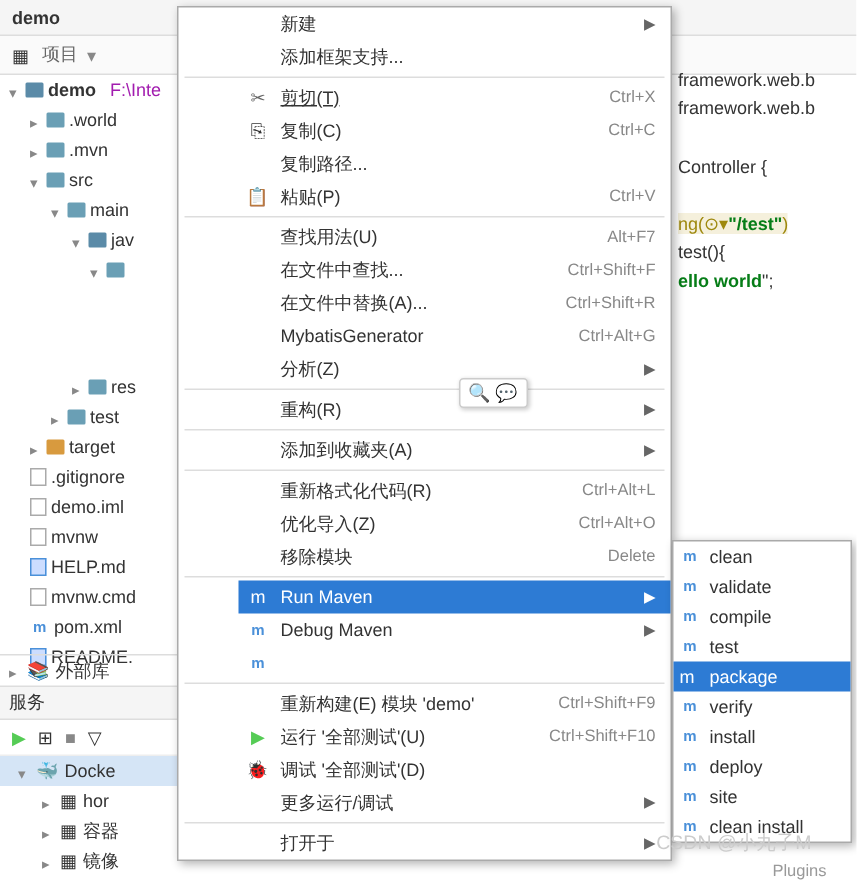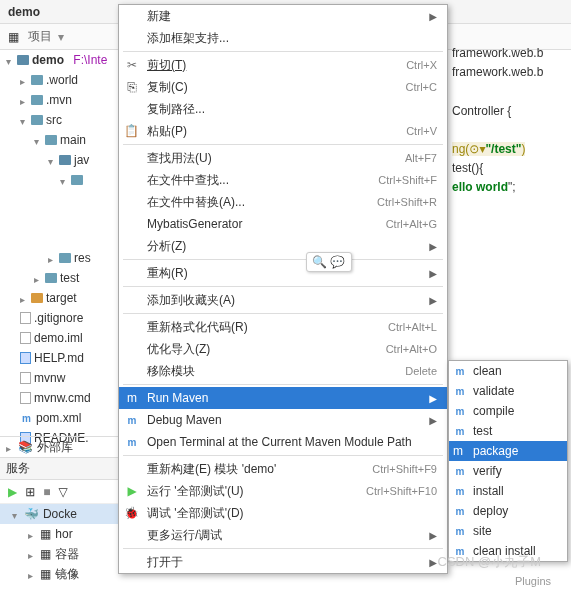--- a/index.html
+++ b/index.html
@@ -19,21 +19,21 @@
 .file{width:11px;height:12px;background:#fff;border:1px solid #aaa;display:inline-block;}
 .file.md{border-color:#4a90d9;background:#cdf;}
 .extlib{position:absolute;left:0;top:436px;width:130px;height:22px;border-top:1px solid #ddd;border-bottom:1px solid #ddd;display:flex;align-items:center;padding-left:6px;gap:4px;}
 .services{position:absolute;left:0;top:458px;width:130px;}
 .services-hdr{height:22px;background:#f5f5f5;border-bottom:1px solid #ddd;display:flex;align-items:center;padding-left:6px;}
 .services-tb{height:24px;display:flex;align-items:center;gap:8px;padding-left:8px;border-bottom:1px solid #eee;}
 .services-tree .node{height:20px;display:flex;align-items:center;padding-left:12px;gap:4px;}
 .services-tree .n2{padding-left:28px;}
 .docker-sel{background:#d5e5f6;}
 .ctx-menu{position:absolute;top:4px;left:118px;width:330px;background:#fff;border:1px solid #aaa;box-shadow:2px 2px 6px rgba(0,0,0,0.3);z-index:10;}
-.ctx-menu .item{display:flex;align-items:center;height:22px;padding:0 10px 0 28px;position:relative;}
+.ctx-menu .item{display:flex;align-items:center;height:22px;padding:0 10px 0 28px;position:relative;margin-left:40px;}
 .ctx-menu .item.highlighted{background:#2d7bd4;color:#fff;}
 .ctx-menu .sep{height:1px;background:#ddd;margin:2px 4px;padding:0;}
 .ctx-menu .shortcut{margin-left:auto;color:#888;font-size:11px;}
 .ctx-menu .sub-arrow{margin-left:auto;color:#666;font-size:10px;}
 .ctx-menu .item.highlighted .sub-arrow{color:#fff;}
 .ctx-menu .mi-icon{position:absolute;left:6px;width:14px;height:14px;display:flex;align-items:center;justify-content:center;}
 .submenu{position:absolute;top:360px;left:448px;width:120px;background:#fff;border:1px solid #aaa;box-shadow:2px 2px 6px rgba(0,0,0,0.3);z-index:20;}
 .submenu .item{display:flex;align-items:center;height:20px;padding:0 8px 0 24px;position:relative;}
 .submenu .item.highlighted{background:#2d7bd4;color:#fff;}
 .submenu .mi-icon{position:absolute;left:4px;width:14px;height:14px;}
@@ -110,26 +110,26 @@
     </div>
   <div class="node n2">
       <span class="file"></span>
       <span>.gitignore</span>
     </div>
   <div class="node n2">
       <span class="file"></span>
       <span>demo.iml</span>
     </div>
   <div class="node n2">
+      <span class="file"></span>
+      <span>mvnw</span>
+    </div>
+  <div class="node n2">
       <span class="file md"></span>
       <span>HELP.md</span>
-    </div>
-  <div class="node n2">
-      <span class="file"></span>
-      <span>mvnw</span>
     </div>
   <div class="node n2">
       <span class="file"></span>
       <span>mvnw.cmd</span>
     </div>
   <div class="node n2">
       <span class="maven-icon">m</span>
       <span>pom.xml</span>
     </div>
   <div class="node n2">
@@ -255,21 +255,20 @@
       <span>Run Maven</span>
       <span class="sub-arrow">▶</span>
     </div>
   <div class="item">
       <span class="mi-icon maven-icon">m</span>
       <span>Debug Maven</span>
       <span class="sub-arrow">▶</span>
     </div>
   <div class="item">
       <span class="mi-icon maven-icon">m</span>
-      <span>Open Terminal at the Current Maven Module Path</span>
     </div>
   <div class="sep"></div>
   <div class="item">
       <span>重新构建(E) 模块 'demo'</span>
       <span class="shortcut">Ctrl+Shift+F9</span>
     </div>
   <div class="item">
       <span class="mi-icon" style="color:#5c5;">▶</span>
       <span>运行 '全部测试'(U)</span>
       <span class="shortcut">Ctrl+Shift+F10</span>

